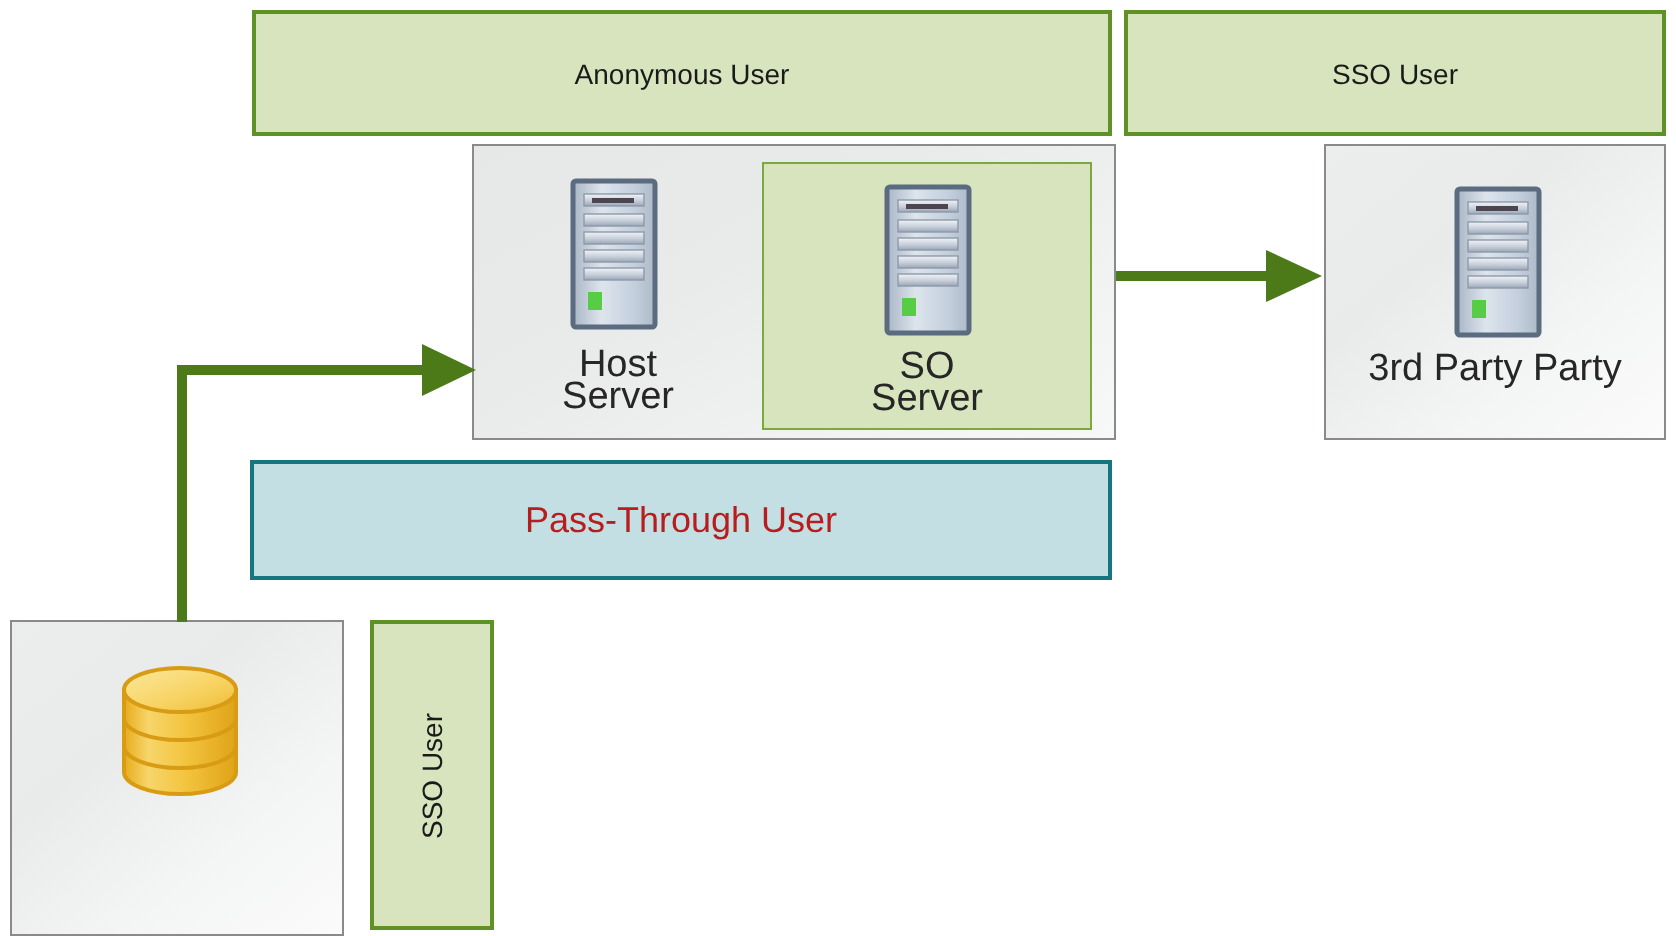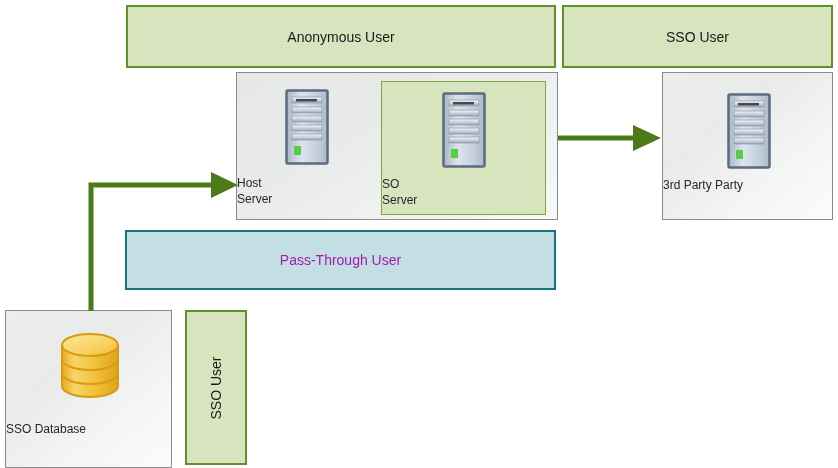--- a/index.html
+++ b/index.html
@@ -30,43 +30,43 @@
   .lane-green {
     background: #d7e4bd;
     border: 2px solid #5f9226;
     color: #1a1a1a;
     font-size: 14px;
   }
   
   .lane-teal {
     background: #c3dfe4;
     border: 2px solid #17757f;
-    color: #a21caf;
-    font-size: 14px;
+    color: #b91c1c;
+    font-size: 18px;
   }
   
   .node-gray {
     background: linear-gradient(140deg, #eceded 0%, #e9eaea 35%, #f4f5f5 70%, #fbfbfb 100%);
     border: 1px solid #8a8a8a;
   }
   .group-gray {
     background: linear-gradient(150deg, #e6e7e7 0%, #e9eaea 40%, #f7f8f8 100%);
     border: 1px solid #8a8a8a;
   }
   .inner-green {
     background: #d7e4bd;
     border: 1px solid #7aa93c;
     padding-left: 16px;
   }
   .node-label {
     position: absolute;
     left: 0;
     right: 0;
-    text-align: left;
-    font-size: 12px;
+    text-align: center;
+    font-size: 19px;
     color: #262626;
     line-height: 16px;
     white-space: pre-line;
   }
   .vert-label {
     position: absolute;
     left: 50%;
     top: 50%;
     transform: translate(-50%, -50%) rotate(-90deg);
     white-space: nowrap;
@@ -213,21 +213,20 @@
             <stop offset="60%" stop-color="#f7d261"></stop>
             <stop offset="100%" stop-color="#eeba32"></stop>
           </linearGradient>
         </defs>
         <path d="M4 12 L4 53 A28 11 0 0 0 60 53 L60 12 Z" fill="url(#dbg)" stroke="#d89b14" stroke-width="2"></path>
         <ellipse cx="32" cy="12" rx="28" ry="11" fill="url(#dbtop)" stroke="#d89b14" stroke-width="2"></ellipse>
         <path d="M4 26 A28 11 0 0 0 60 26" fill="none" stroke="#d89b14" stroke-width="2"></path>
         <path d="M4 40 A28 11 0 0 0 60 40" fill="none" stroke="#d89b14" stroke-width="2"></path>
       </svg>
     </div>
-    <div class="node-label" style="top:110px;">SSO Database</div>
   </div>
 
   <div class="box lane-green" style="left:185px; top:310px; width:62px; height:155px; display:block;">
     <span class="vert-label">SSO User</span>
   </div>
 
   <svg class="arrow-svg" viewBox="0 0 838 468" xmlns="http://www.w3.org/2000/svg">
 
     <g>
       <path d="M91 311 L91 185 L215 185" fill="none" stroke="#4c7a18" stroke-width="5" stroke-linejoin="miter"></path>

